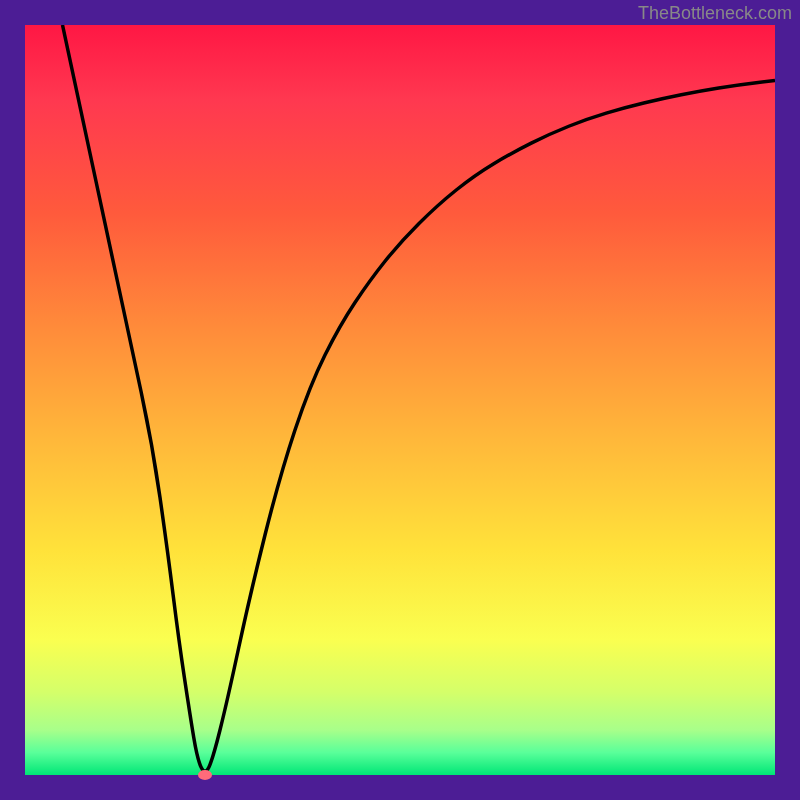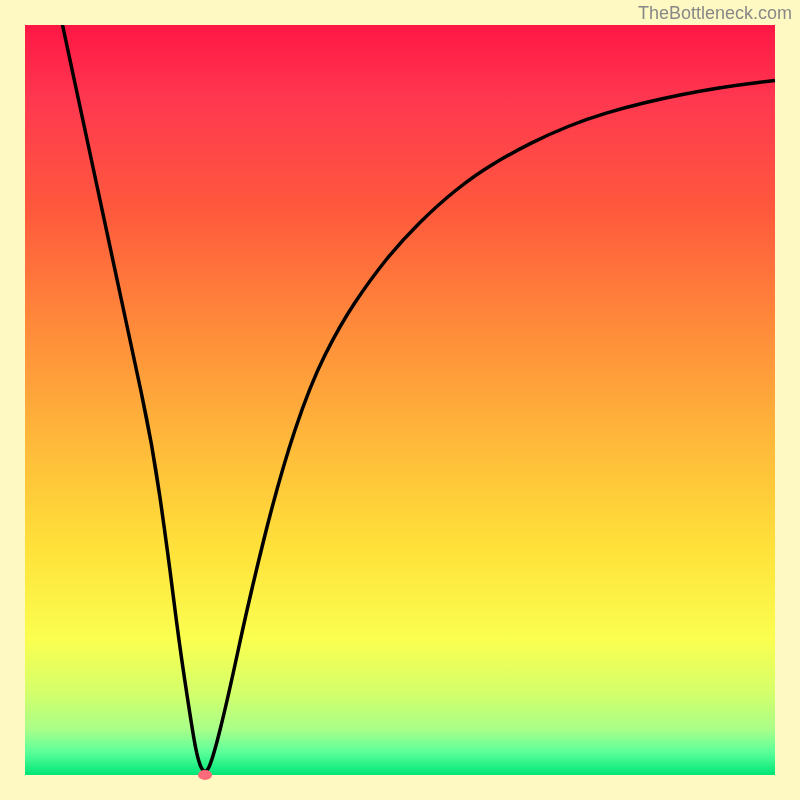--- a/index.html
+++ b/index.html
@@ -7,21 +7,21 @@
     padding: 0;
     width: 800px;
     height: 800px;
     background: #000;
     font-family: Arial, sans-serif;
   }
   .chart-container {
     position: relative;
     width: 800px;
     height: 800px;
-    background: #fef9c3;
+    background: #4c1d95;
   }
   .plot-area {
     position: absolute;
     left: 25px;
     top: 25px;
     width: 750px;
     height: 750px;
     background: linear-gradient(to bottom,
       #ff1744 0%,
       #ff3850 10%,

